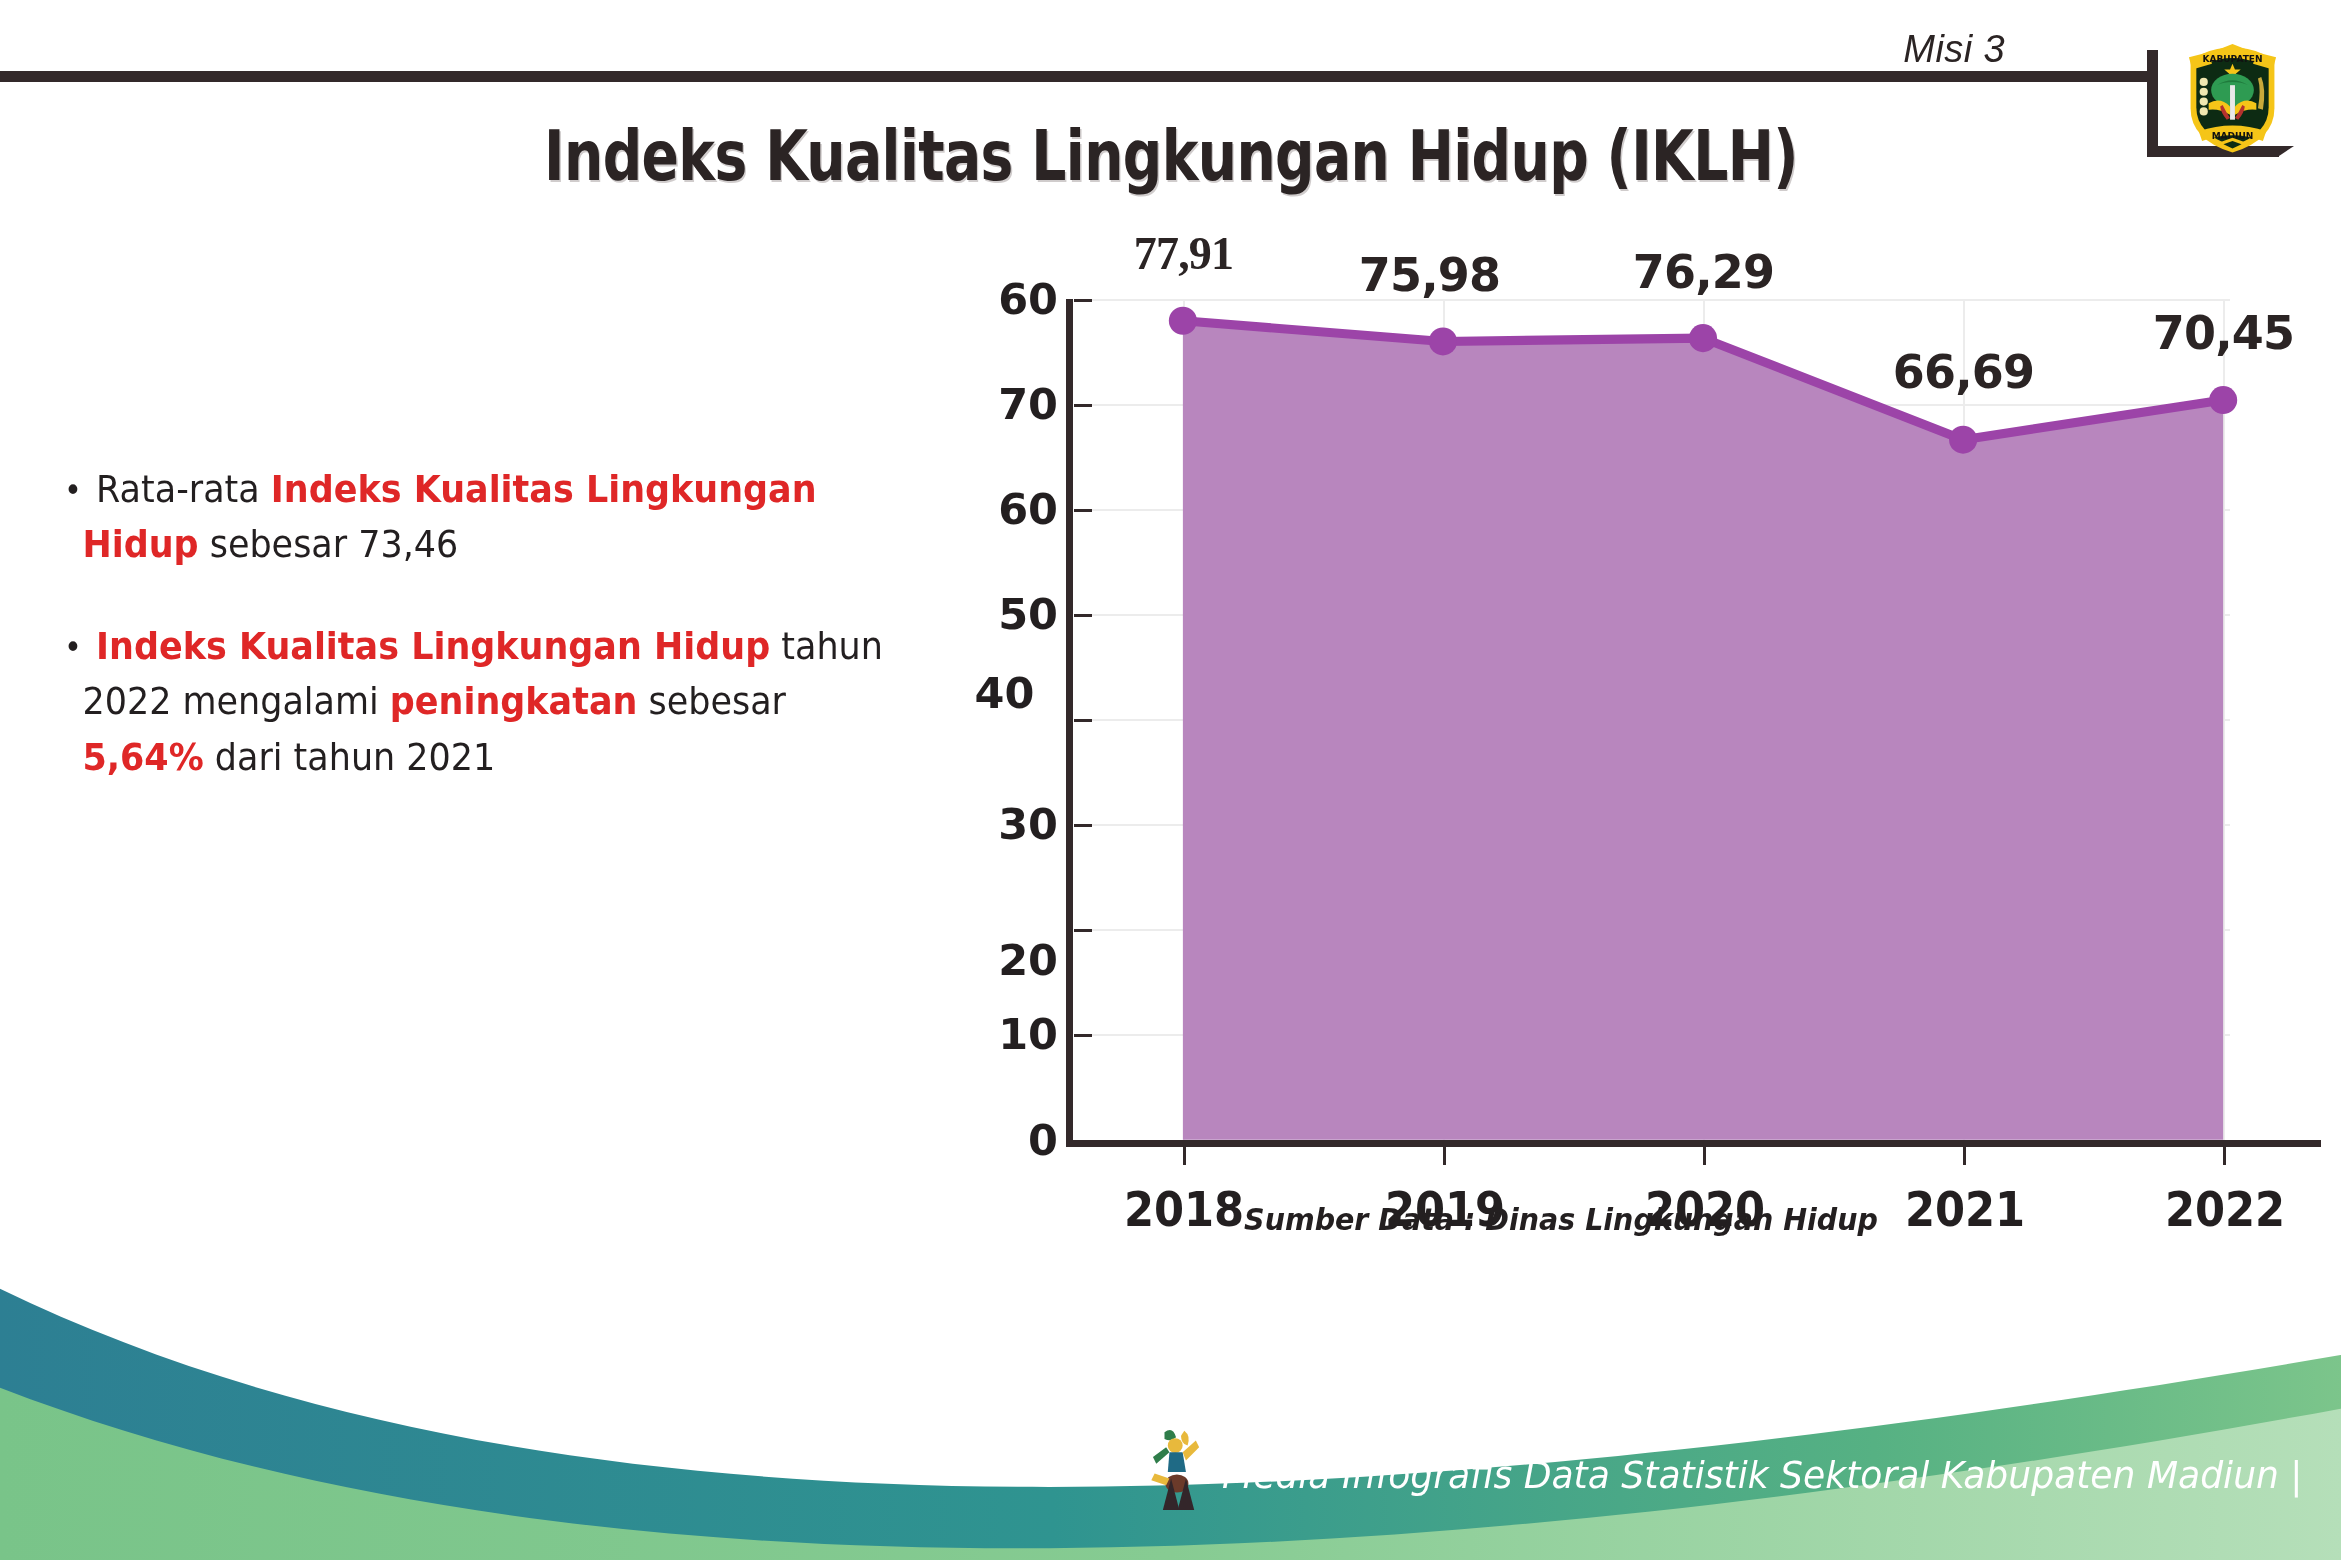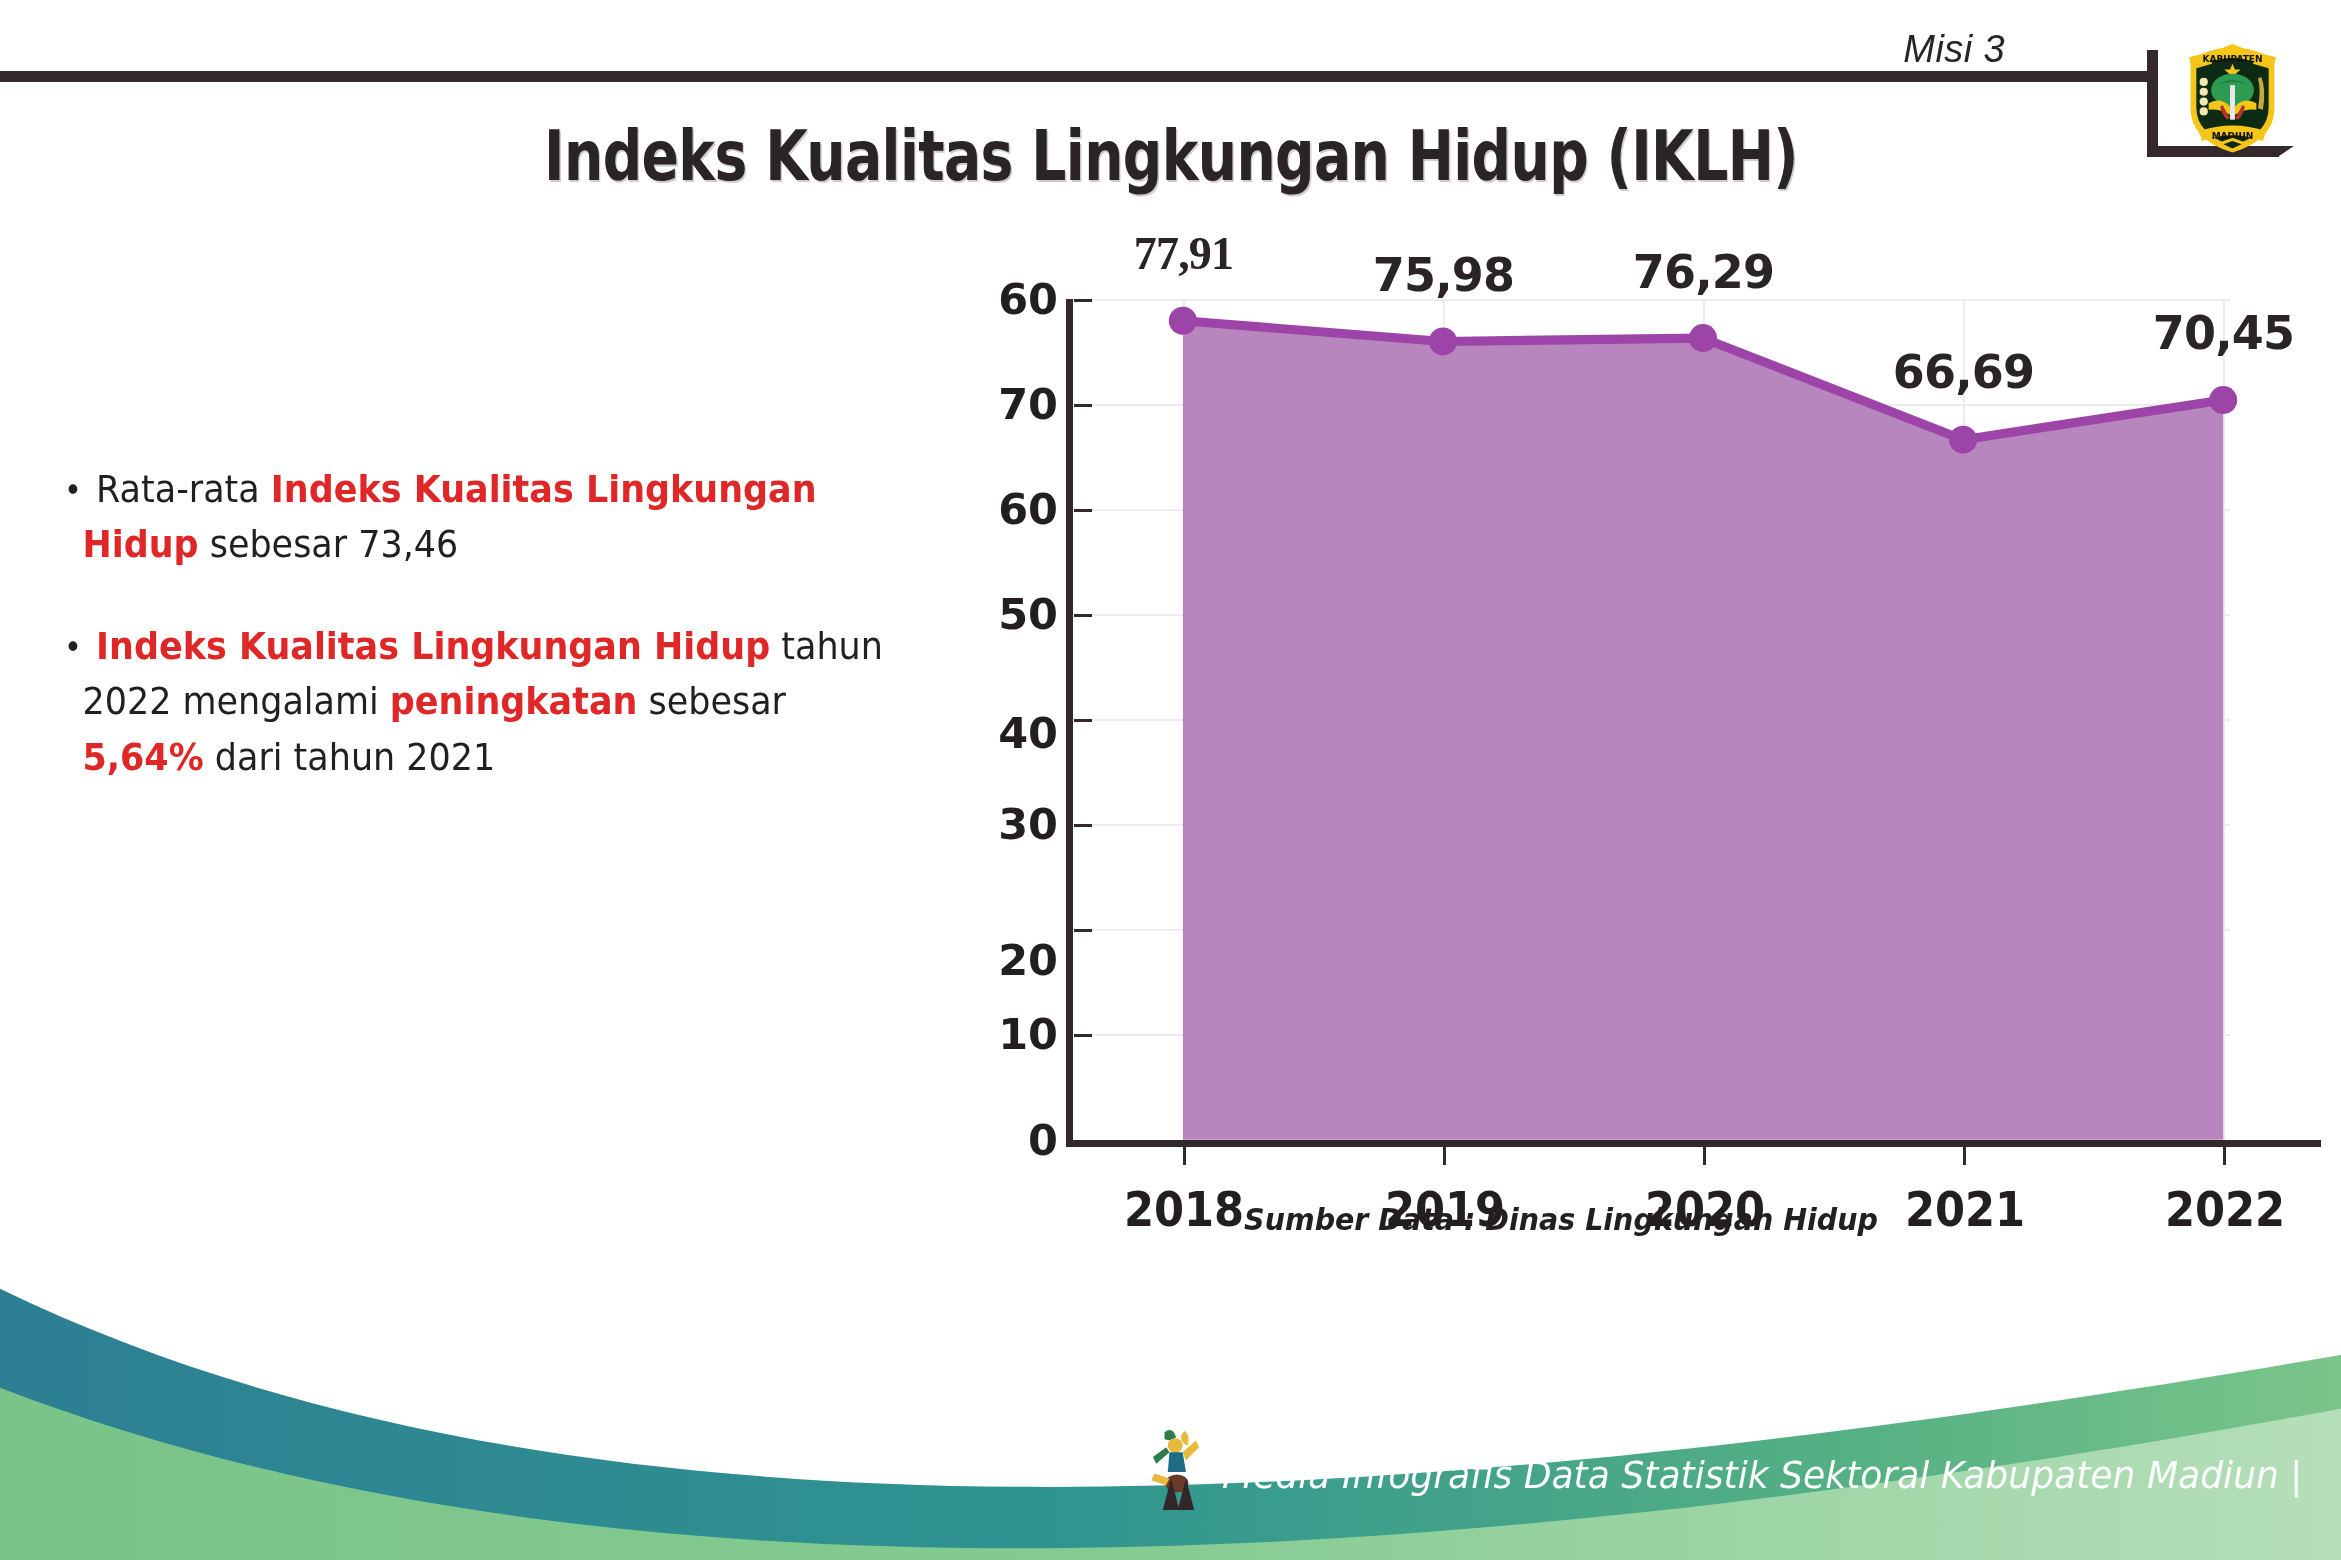--- a/index.html
+++ b/index.html
@@ -213,40 +213,40 @@
     <div class="ytick" style="top:438px;"></div>
     <div class="ytick" style="top:543px;"></div>
     <div class="ytick" style="top:648px;"></div>
     <div class="ytick" style="top:753px;"></div>
     <div class="ytick" style="top:859px;"></div>
 
     <div class="ylab" style="top:18px;">60</div>
     <div class="ylab" style="top:123px;">70</div>
     <div class="ylab" style="top:228px;">60</div>
     <div class="ylab" style="top:333px;">50</div>
-    <div class="ylab" style="top:452px;">40</div>
+    <div class="ylab" style="top:412px;text-align:center;">40</div>
     <div class="ylab" style="top:543px;">30</div>
     <div class="ylab" style="top:648px;margin-top:31px;">20</div>
     <div class="ylab" style="top:753px;">10</div>
     <div class="ylab" style="top:859px;">0</div>
 
     <div class="xtick" style="left:209px;"></div>
     <div class="xtick" style="left:469px;"></div>
     <div class="xtick" style="left:729px;"></div>
     <div class="xtick" style="left:989px;"></div>
     <div class="xtick" style="left:1249px;"></div>
 
     <div class="xlab" style="left:111px;">2018</div>
     <div class="xlab" style="left:372px;">2019</div>
     <div class="xlab" style="left:632px;">2020</div>
     <div class="xlab" style="left:892px;">2021</div>
     <div class="xlab" style="left:1152px;">2022</div>
 
     <div class="dlab" style="left:102px;top:-54px;font-family:Liberation Serif, serif;">77,91</div>
-    <div class="dlab" style="left:362px;top:-33px;">75,98</div>
+    <div class="dlab" style="left:348px;top:-33px;">75,98</div>
     <div class="dlab" style="left:622px;top:-36px;">76,29</div>
     <div class="dlab" style="left:882px;top:64px;">66,69</div>
     <div class="dlab" style="left:1142px;top:25px;text-align:center;">70,45</div>
   </div>
 
   <div class="source">Sumber Data : Dinas Lingkungan Hidup</div>
 
   <svg class="waves" viewBox="0 0 2836 360" preserveAspectRatio="none">
     <defs>
       <linearGradient id="gteal" x1="0" y1="0" x2="1" y2="0">

